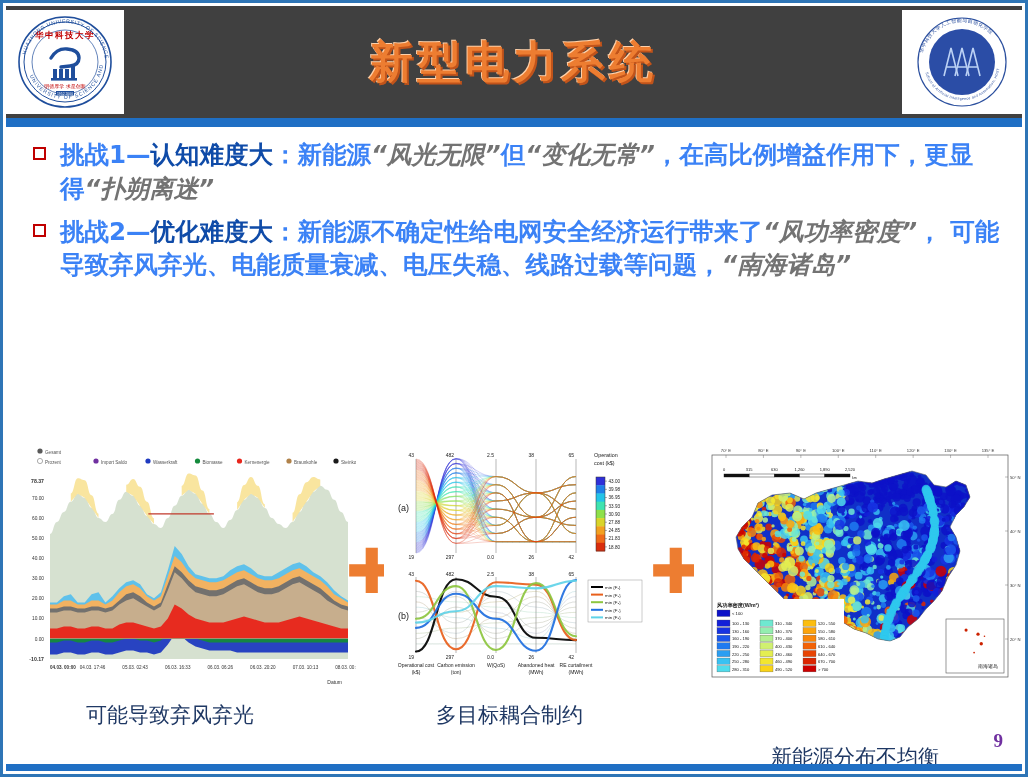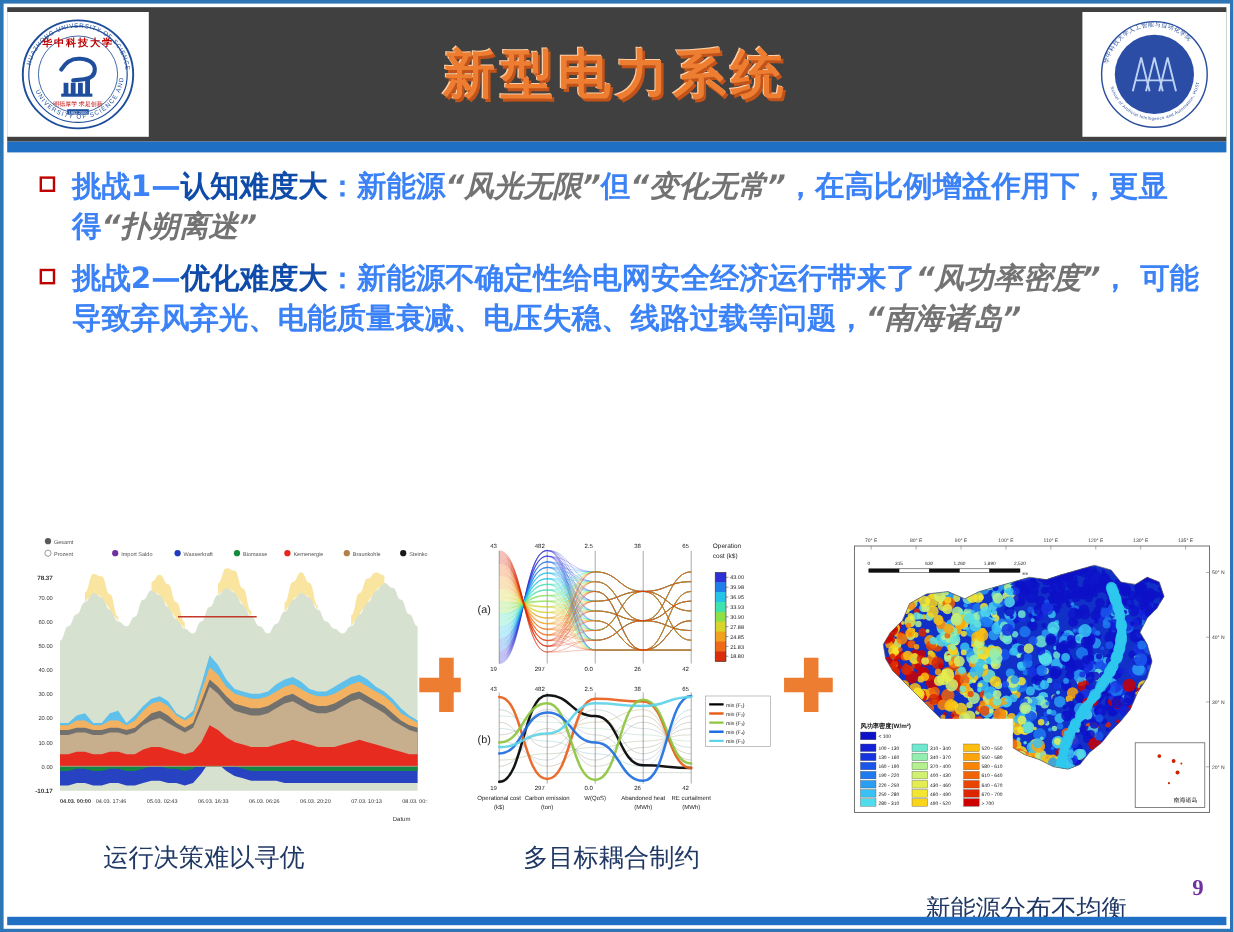--- a/index.html
+++ b/index.html
@@ -2331,20 +2331,20 @@
           <text x="124" y="214.5" font-size="4.1" fill="#111">640 - 670</text>
           <rect x="109" y="217" width="13" height="6.3" fill="#db2602" stroke="#555" stroke-width="0.3"></rect>
           <text x="124" y="222.1" font-size="4.1" fill="#111">670 - 700</text>
           <rect x="109" y="224.6" width="13" height="6.3" fill="#cc0000" stroke="#555" stroke-width="0.3"></rect>
           <text x="124" y="229.7" font-size="4.1" fill="#111">&gt; 700</text>
         </svg>
     </div>
   </div>
 
   <div class="captions">
-    <div class="cap cap1">运行决策难以寻优</div>
+    <div class="cap cap1">可能导致弃风弃光</div>
     <div class="cap cap2">多目标耦合制约</div>
     <div class="cap cap3">新能源分布不均衡</div>
   </div>
 
   <div class="pagenum">9</div>
   <div class="footbar"></div>
 </div>
 
 </body></html>

